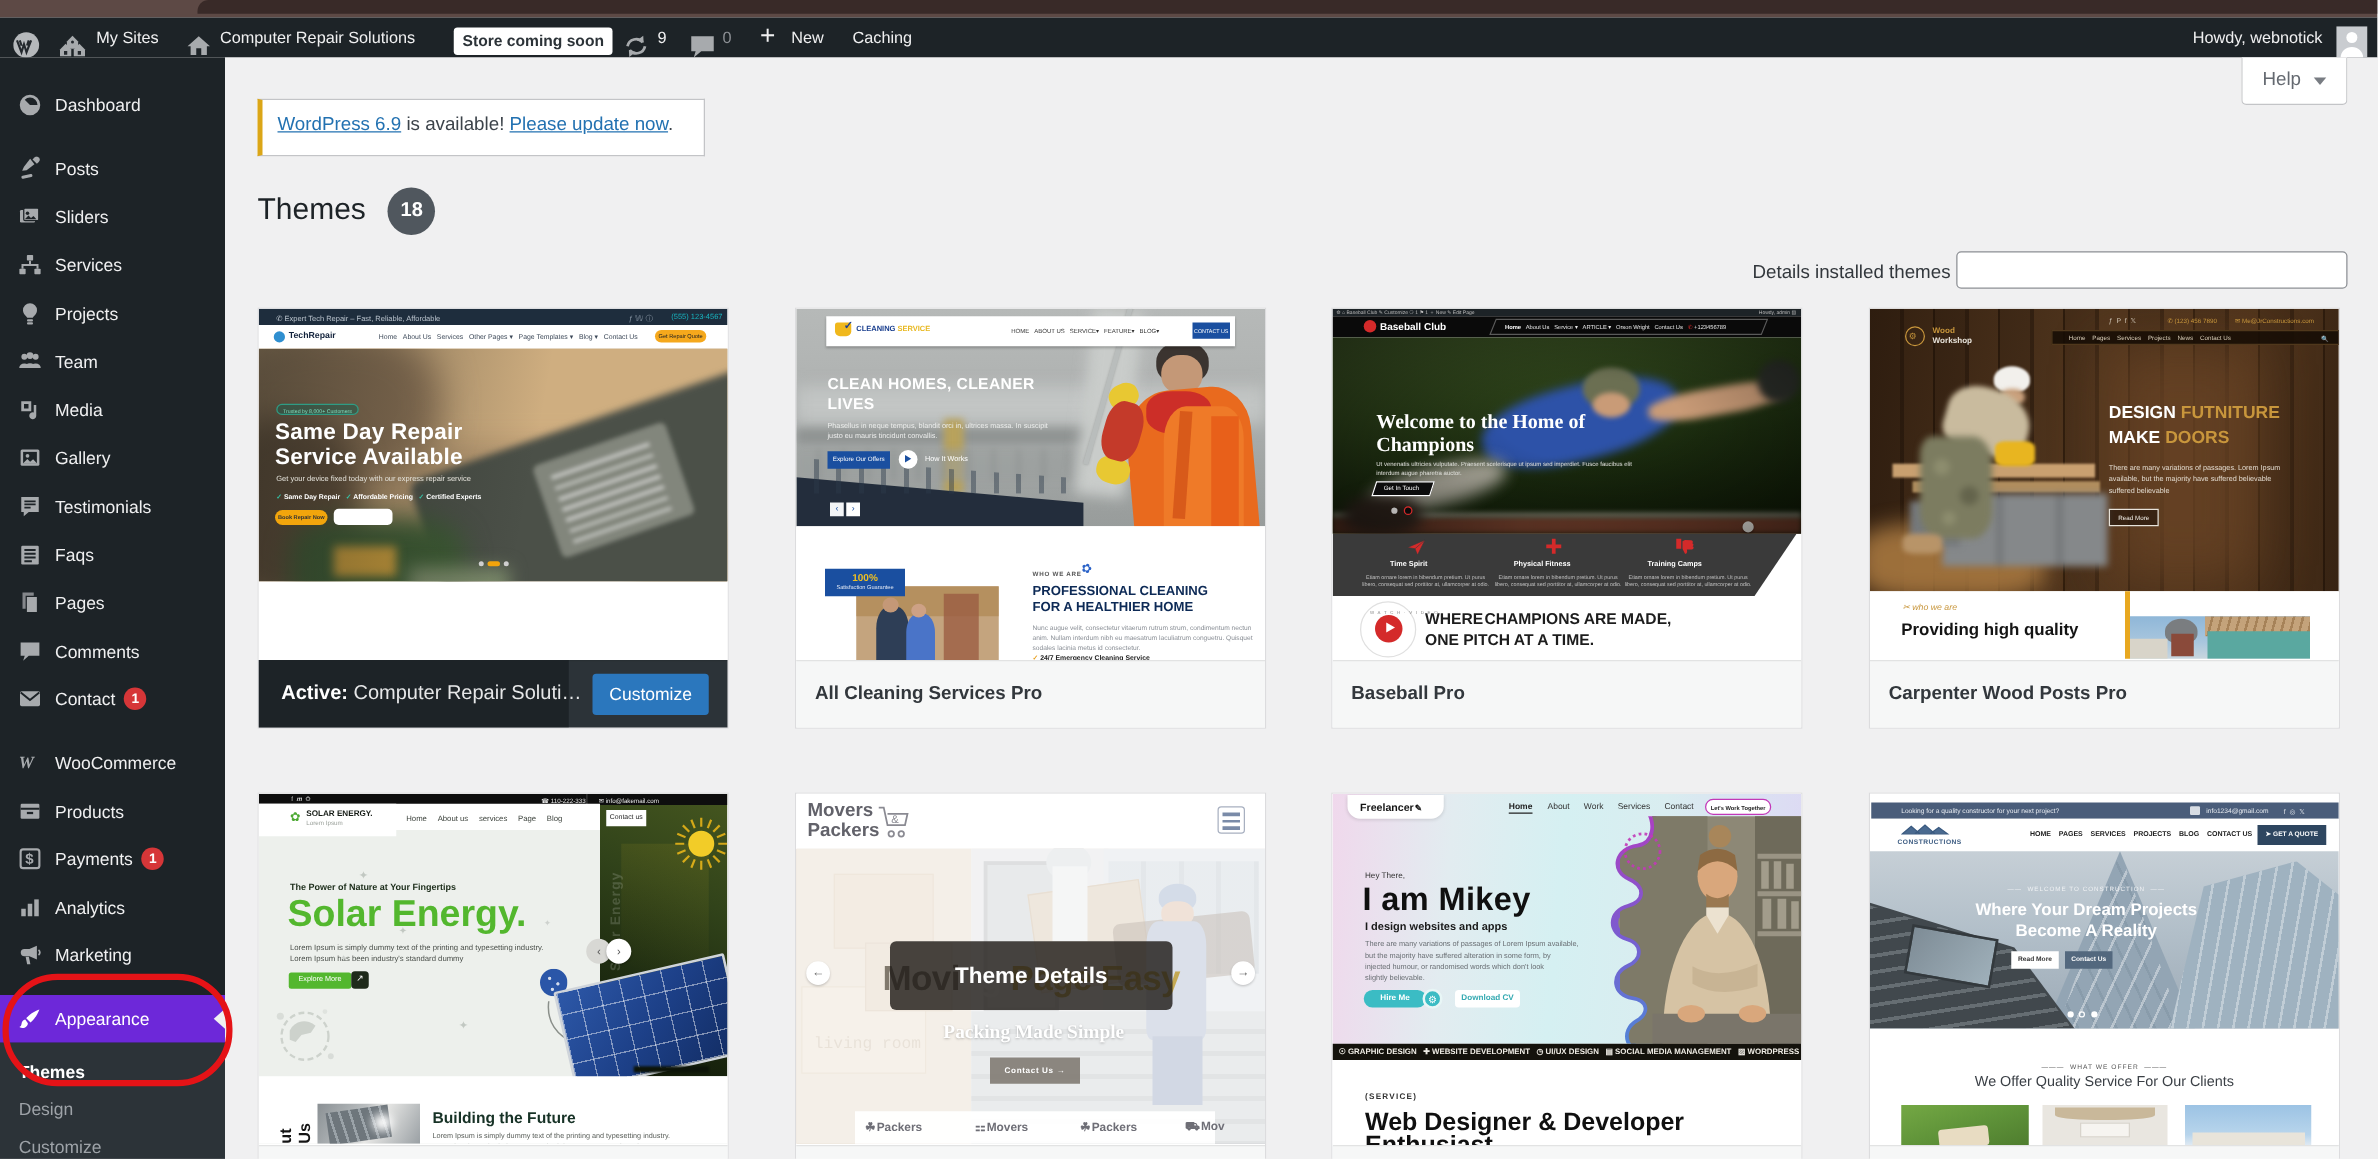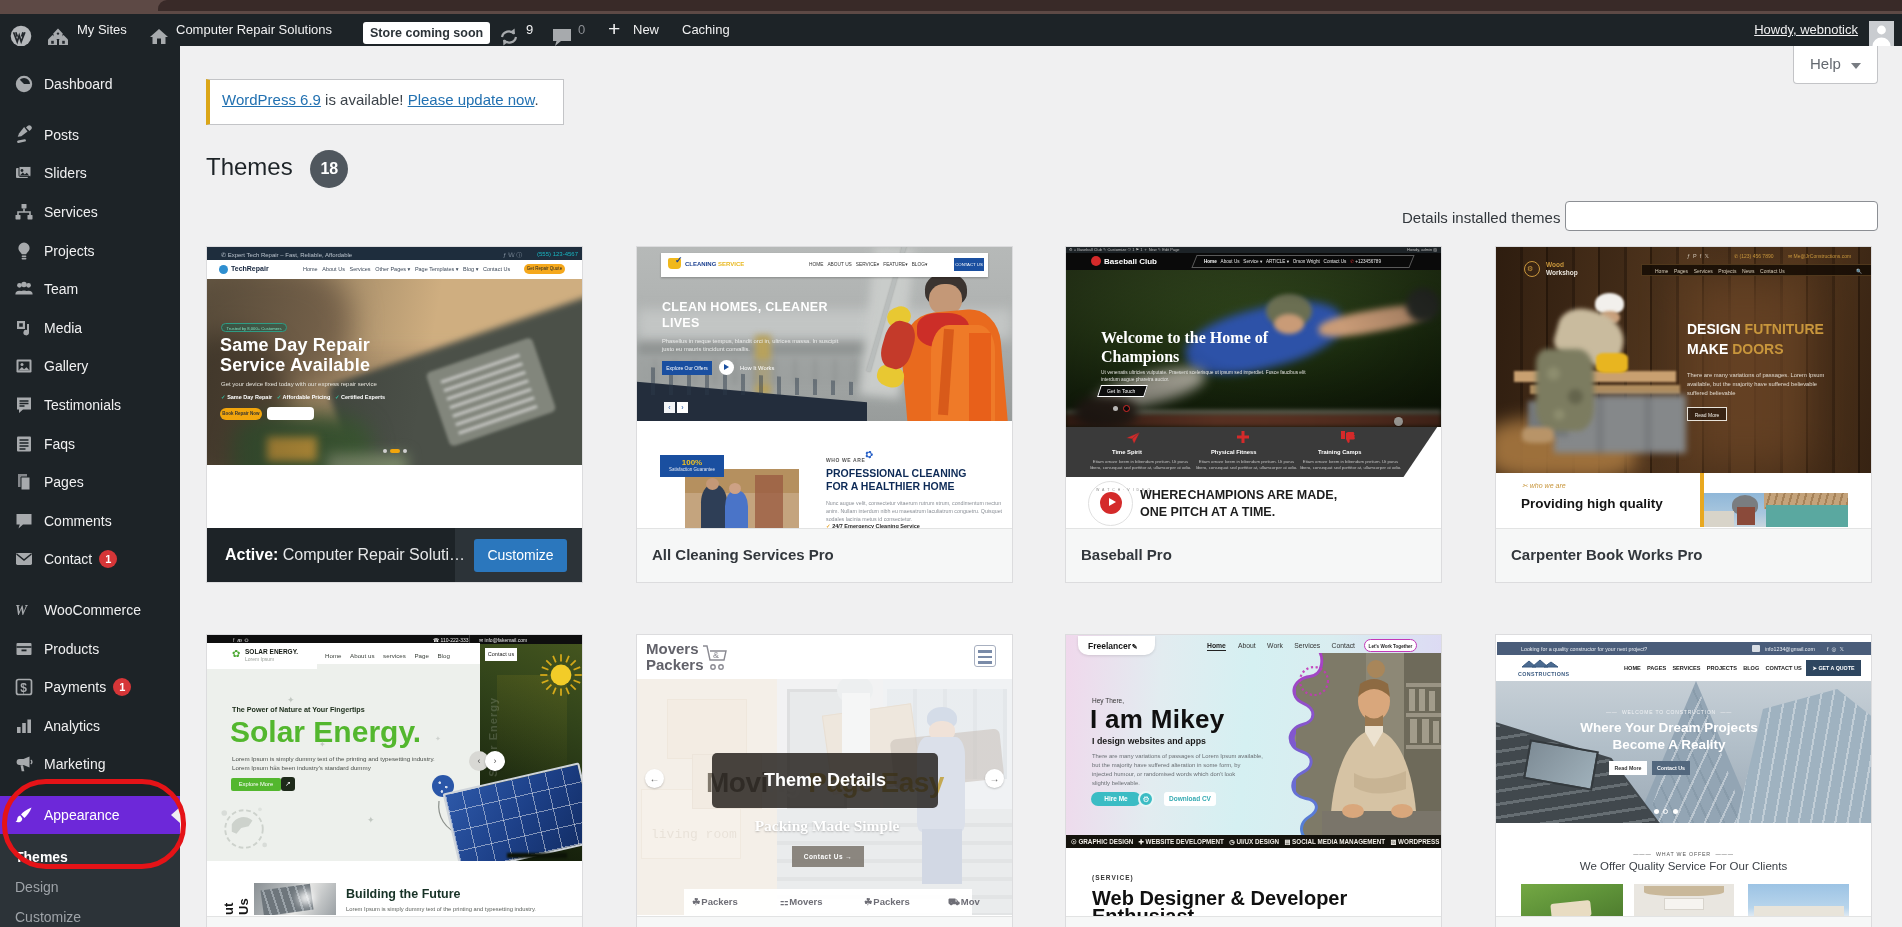--- a/index.html
+++ b/index.html
@@ -82,21 +82,21 @@
   <span class="it" style="left:526px;">9</span>
   <span class="it" style="left:551px;top:6px;height:20px;">
     <svg width="22" height="20" viewBox="0 0 22 20" fill="#a7aaad">
         <path d="M2 2 H20 V14 H10 L4 19 L5.5 14 H2 Z"></path>
       </svg>
   </span>
   <span class="it" style="left:578px;color:#8c8f94;">0</span>
   <span class="it" style="left:608px;font-size:21px;top:-1px;">+</span>
   <span class="it" style="left:633px;">New</span>
   <span class="it" style="left:682px;">Caching</span>
-  <span class="it" style="right:44px;text-decoration:underline;">Howdy, webnotick</span>
+  <span class="it" style="right:44px;">Howdy, webnotick</span>
   <span class="it" style="right:8px;top:3px;height:26px;"><svg width="25" height="25" viewBox="0 0 25 25">
         <rect width="25" height="25" fill="#c9ccd0"></rect>
         <circle cx="12.5" cy="9" r="4.4" fill="#fff"></circle>
         <path d="M3.5 25 a9 8.5 0 0 1 18 0 Z" fill="#fff"></path>
       </svg></span>
 </div>
 
 <div id="sidebar">
   <div style="height:19px"></div>
   <div class="mi"><span class="ic">
@@ -438,21 +438,21 @@
         <div class="abs" style="left:204px;top:0px;width:4px;height:54px;background:#e8a820;"></div>
         <div class="abs" style="left:208px;top:20px;width:144px;height:34px;background:linear-gradient(180deg,#8fb7d8 0%,#a8c6de 60%,#c9d6de 100%);overflow:hidden;">
           <div class="abs" style="left:28px;top:2px;width:26px;height:20px;background:#7a7d80;border-radius:50% 50% 40% 40%;"></div>
           <div class="abs" style="left:33px;top:14px;width:18px;height:18px;background:#8a4a3a;"></div>
           <div class="abs" style="left:60px;top:0px;width:84px;height:16px;background:repeating-linear-gradient(105deg,#c9a070 0 5px,#a87c4a 5px 7px);opacity:.9;"></div>
           <div class="abs" style="left:62px;top:12px;width:82px;height:22px;background:#5aa8a0;"></div>
           <div class="abs" style="left:0px;top:18px;width:30px;height:16px;background:#d8d4c9;"></div>
         </div>
       </div>
     </div>
-    <div class="tname">Carpenter Book Works Pro</div>
+    <div class="tname">Carpenter Wood Posts Pro</div>
   </div>
   <div class="card" id="card5" style="left:26px;top:588px;">
     <div class="shot" id="shot5">
       <div class="abs" style="left:0;top:0;width:375px;height:280px;background:#edf0ec;overflow:hidden;">
         <div class="abs" style="left:273px;top:0;width:102px;height:226px;background:linear-gradient(205deg,#46571f 0%,#31431a 35%,#1d2a10 70%,#0f1707 100%);"></div>
         <div class="abs" style="left:0;top:0;width:375px;height:9px;background:#0e0e0e;">
           <span class="abs" style="left:26px;top:2px;font-size:5px;color:#cfcfcf;">f&nbsp;&nbsp;𝒎&nbsp;&nbsp;◎</span>
           <span class="abs" style="left:226px;top:2px;font-size:5px;color:#e8e8e8;">☎ 110-222-333</span>
           <span class="abs" style="left:262px;top:0;width:1px;height:9px;background:#3a3a3a;"></span>
           <span class="abs" style="left:272px;top:2px;font-size:5px;color:#e8e8e8;">✉ info@fakemail.com</span>

